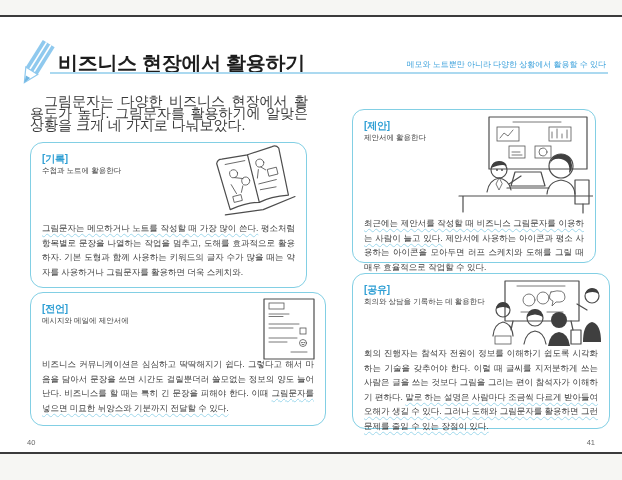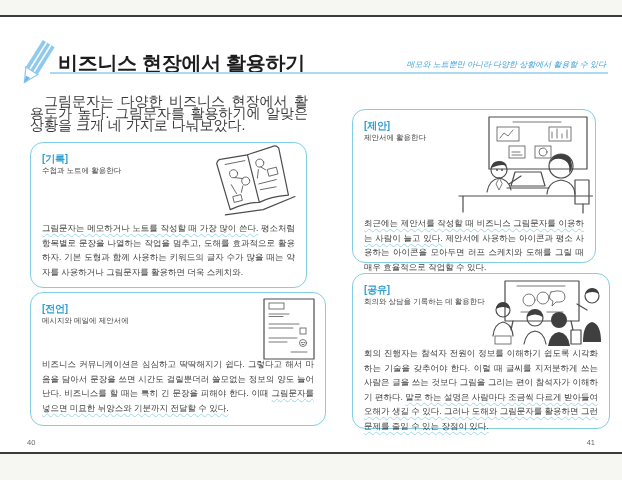--- a/index.html
+++ b/index.html
@@ -17,40 +17,40 @@
 
   
   .pencil { position:absolute; left:16px; top:38px; width:40px; height:52px; }
   .page-title {
     position:absolute; left:58px; top:50px;
     font-size:20px; font-weight:bold; color:#1d1d1d; letter-spacing:-0.3px;
     white-space:nowrap;
   }
   .header-caption {
     position:absolute; right:16px; top:59px;
-    font-size:8px; color:#3fa3dc; white-space:nowrap;font-style:italic;
+    font-size:8px; color:#3fa3dc; white-space:nowrap;
   }
   .header-rule { position:absolute; left:50px; top:72px; width:558px; height:2px; background:#abd9f0; }
 
   
   .intro {
     position:absolute; left:30px; top:95px; width:278px;
     font-size:14px; line-height:12px; color:#3a3a3a;
     text-align:justify; word-break:break-all; text-indent:1em;
   }
 
   
   .feature-box {
     position:absolute; background:#fff;
     border:1.5px solid #82cfe4; border-radius:13px;
     padding:9px 11px;
   }
   #box-record   { left:30px;  top:142px; width:277px; height:146px; }
   #box-message  { left:30px;  top:292px; width:296px; height:134px; }
-  #box-proposal { left:352px; top:109px; width:244px; height:154px; }
+  #box-proposal { left:352px; top:109px; width:244px; height:154px;border-radius:12px; }
   #box-share    { left:352px; top:273px; width:258px; height:156px; }
 
   .box-tag { font-size:10px; font-weight:bold; color:#2f9fd4; letter-spacing:-0.2px; }
   .box-subtitle { font-size:7.5px; color:#444; margin-top:0; }
   .box-illustration { position:absolute; }
   #box-record   .box-illustration { top:2px;  right:4px;  width:96px;  height:74px; }
   #box-message  .box-illustration { top:5px;  right:10px; width:52px;  height:62px; }
   #box-proposal .box-illustration { top:4px;  right:2px;  width:136px; height:100px; }
   #box-share    .box-illustration { top:4px;  right:4px;  width:114px; height:70px; }
 

